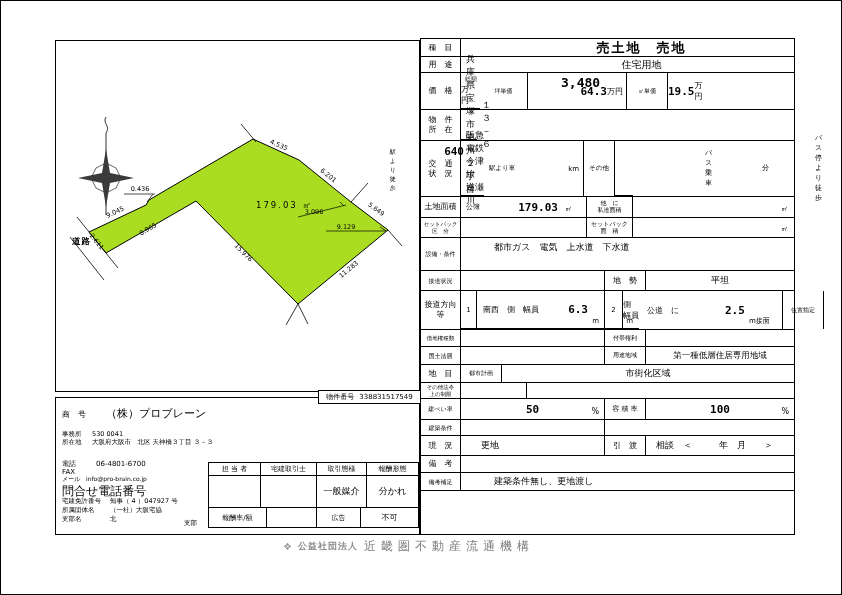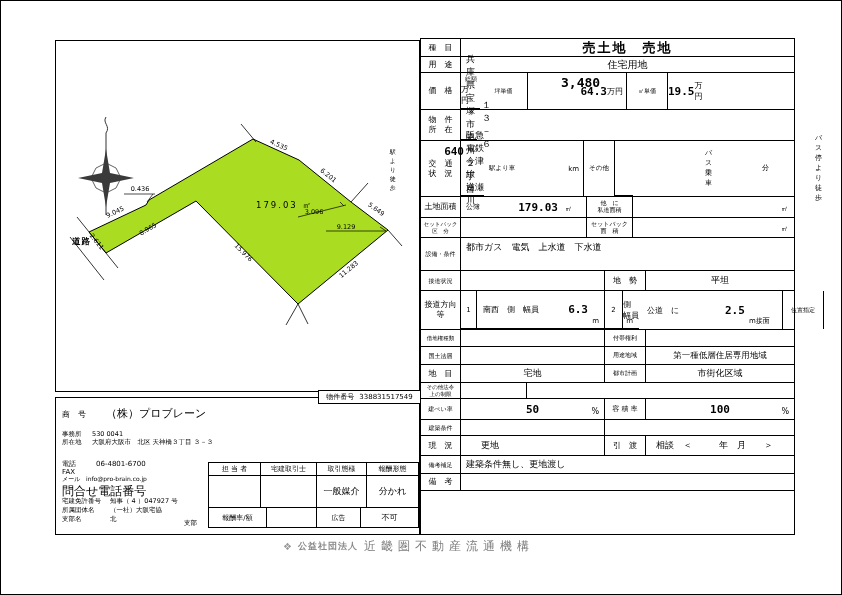--- a/index.html
+++ b/index.html
@@ -17,21 +17,21 @@
   
   .pt { position:absolute; left:420px; top:38px; width:375px; height:497px; border:1px solid #000; display:flex; flex-direction:column; background:#fff; font-size:9px; }
   .r { display:flex; border-bottom:1px solid #000; flex-shrink:0; align-items:stretch; }
   .r.fill { border-bottom:none; flex:1; }
   .lc { width:40px; min-width:40px; border-right:1px solid #000; display:flex; flex-direction:column; align-items:center; justify-content:center; font-size:8px; line-height:1.2; text-align:center; }
   .lc.sm { font-size:6px; }
   .lc.xs { font-size:5.5px; }
   .grp { flex:1; display:flex; flex-direction:row; }
   .sr { display:flex; position:relative; align-items:center; border-bottom:1px solid #000; flex:1; }
   .sr.last { border-bottom:none; }
-  .vc { flex:1; position:relative; display:flex; align-items:center; }
+  .vc { flex:1; position:relative; display:flex; align-items:center;margin-left:28px; }
   .cell { position:relative; display:flex; align-items:center; height:100%; }
   .br { border-right:1px solid #000; }
   .ctr { justify-content:center; text-align:center; }
   .num { font-family:"DejaVu Sans Mono",monospace; font-weight:bold; }
   .f13 { font-size:13px; } .f11 { font-size:11px; } .f10 { font-size:10px; }
   .f9 { font-size:9px; } .f8 { font-size:8px; } .f7 { font-size:7px; }
   .f65 { font-size:6.5px; } .f6 { font-size:6px; }
   .mlb { font-size:6px; line-height:1.15; display:flex; flex-direction:column; align-items:center; justify-content:center; text-align:center; }
   .abs { position:absolute; }
 
@@ -261,21 +261,20 @@
 
   <div class="r" style="height:18px">
     <div class="lc sm">国土法届</div>
     <div class="cell br" style="width:144px"></div>
     <div class="cell br ctr f6" style="width:41px">用途地域</div>
     <div class="cell ctr" style="flex:1;font-size:8.5px">第一種低層住居専用地域</div>
   </div>
 
   <div class="r" style="height:18px">
     <div class="lc">地　目</div>
-    <div class="cell br ctr f9" style="width:144px">宅地</div>
     <div class="cell br ctr f6" style="width:41px">都市計画</div>
     <div class="cell ctr f9" style="flex:1">市街化区域</div>
   </div>
 
   <div class="r" style="height:16px">
     <div class="lc xs">
       <span>その他法令</span>
       <span>上の制限</span>
     </div>
     <div class="cell br" style="width:66px"></div>
@@ -301,28 +300,28 @@
     <div class="cell" style="flex:1"></div>
   </div>
 
   <div class="r" style="height:20px">
     <div class="lc">現　況</div>
     <div class="cell br f9" style="width:144px;padding-left:20px">更地</div>
     <div class="cell br ctr f8" style="width:41px">引　渡</div>
     <div class="cell f9" style="flex:1;padding-left:10px">相談　＜　　　年　月　　＞</div>
   </div>
 
+  <div class="r" style="height:17px">
+    <div class="lc">備　考</div>
+    <div class="vc"></div>
+  </div>
+
   <div class="r" style="height:18px">
     <div class="lc sm">備考補足</div>
     <div class="vc f9" style="padding-left:5px">建築条件無し、更地渡し</div>
-  </div>
-
-  <div class="r" style="height:17px">
-    <div class="lc">備　考</div>
-    <div class="vc"></div>
   </div>
 
   <div class="r fill"></div>
 </div>
 
 <div class="cb">
   <div class="bno">
     <span>物件番号</span>
     <span>338831517549</span>
   </div>

